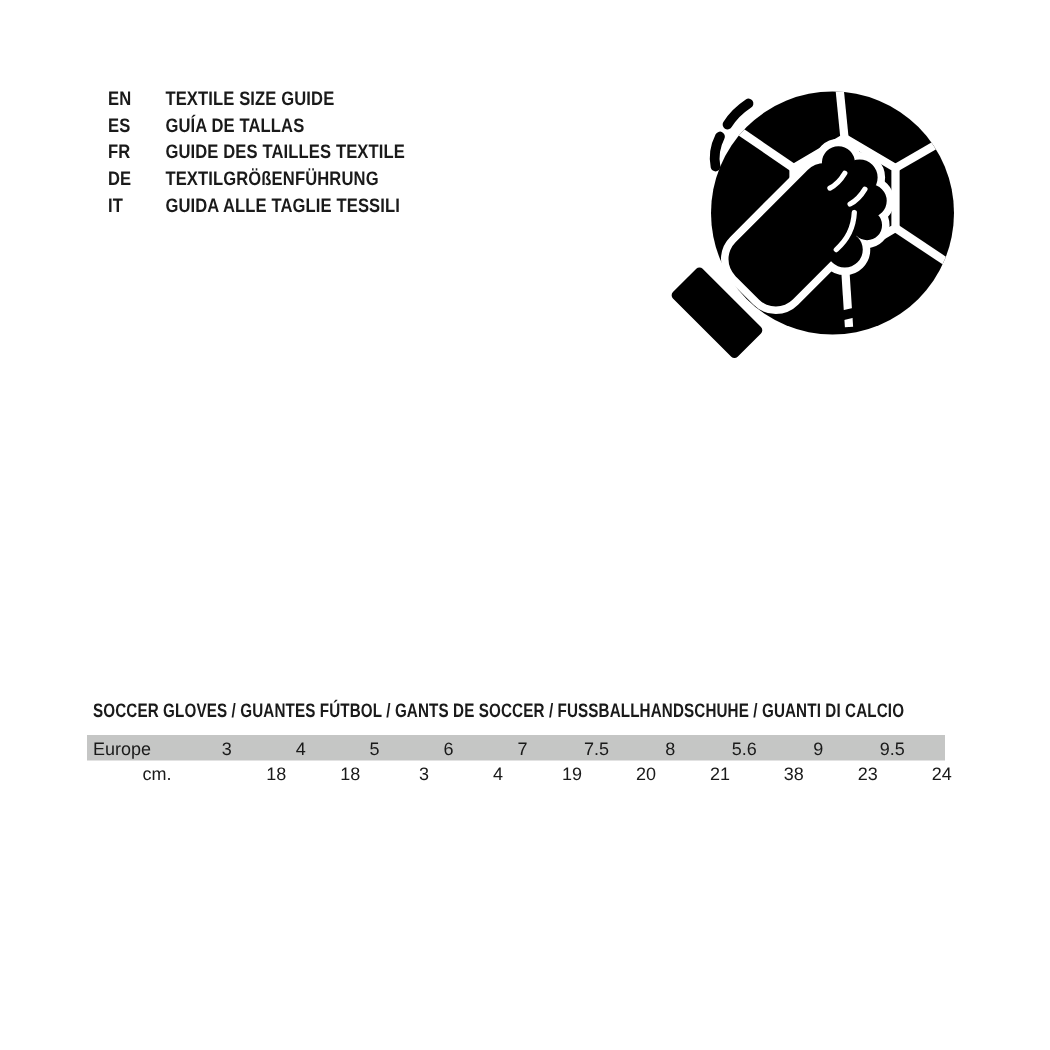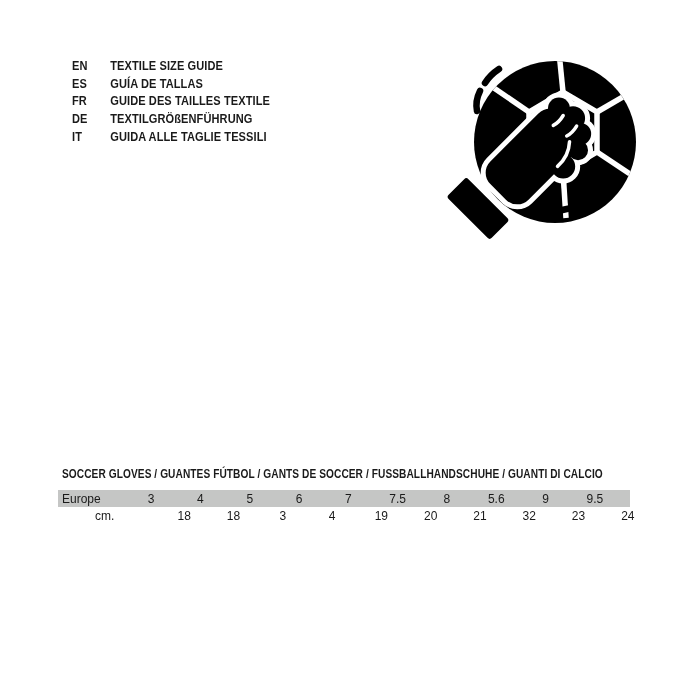--- a/index.html
+++ b/index.html
@@ -155,19 +155,19 @@
 
     <div class="t-row t-row-cm">
       <div class="t-label">cm.</div>
       <div class="t-cell">18</div>
       <div class="t-cell">18</div>
       <div class="t-cell">3</div>
       <div class="t-cell">4</div>
       <div class="t-cell">19</div>
       <div class="t-cell">20</div>
       <div class="t-cell">21</div>
-      <div class="t-cell">32</div>
+      <div class="t-cell">38</div>
       <div class="t-cell">23</div>
       <div class="t-cell">24</div>
     </div>
   </div>
 
 </div>
 
 </body></html>

